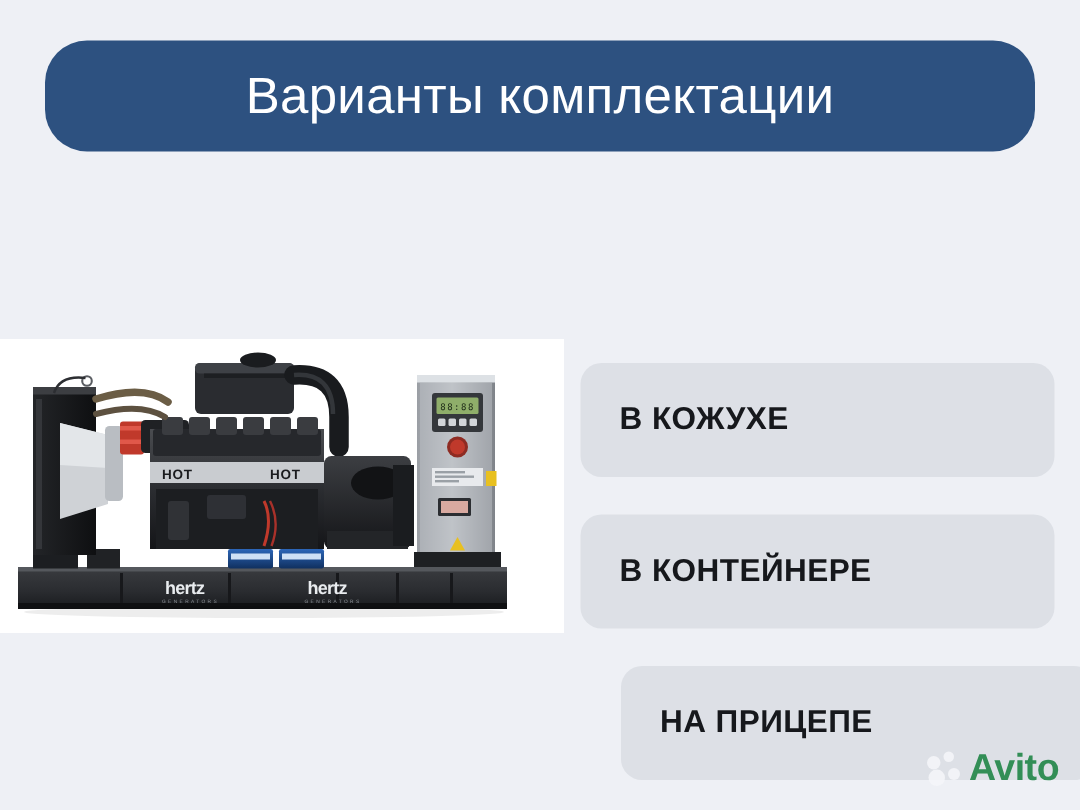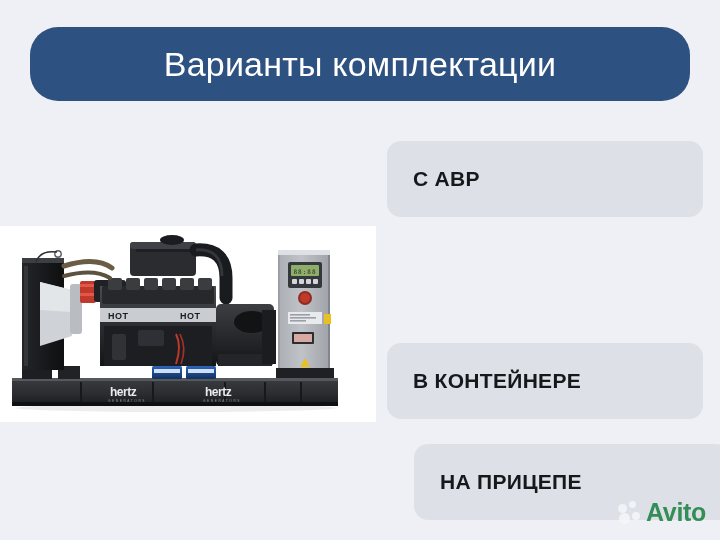--- a/index.html
+++ b/index.html
@@ -272,22 +272,22 @@
       <rect x="186" y="140" width="30" height="13" rx="1.5" fill="url(#batGrad)"></rect>
       <rect x="188" y="143" width="26" height="4" fill="#cfe0f5"></rect>
 
       <path d="M64 40 Q96 30 112 42" stroke="#6b5d45" stroke-width="5" fill="none" stroke-linecap="round"></path>
       <path d="M64 50 Q94 42 110 52" stroke="#5d5140" stroke-width="4" fill="none" stroke-linecap="round"></path>
 
       <ellipse cx="176" cy="182" rx="160" ry="4" fill="#000000" opacity="0.07"></ellipse>
     </svg>
   </div>
 
-  <div class="option-card c0">
-    <span class="option-label">С АВР</span>
+  <div class="option-card c1">
+    <span class="option-label">В КОЖУХЕ</span>
   </div>
   <div class="option-card c2">
     <span class="option-label">В КОНТЕЙНЕРЕ</span>
   </div>
   <div class="option-card c3">
     <span class="option-label">НА ПРИЦЕПЕ</span>
   </div>
 
   <div id="avito-watermark">
     <span id="avito-dots">

